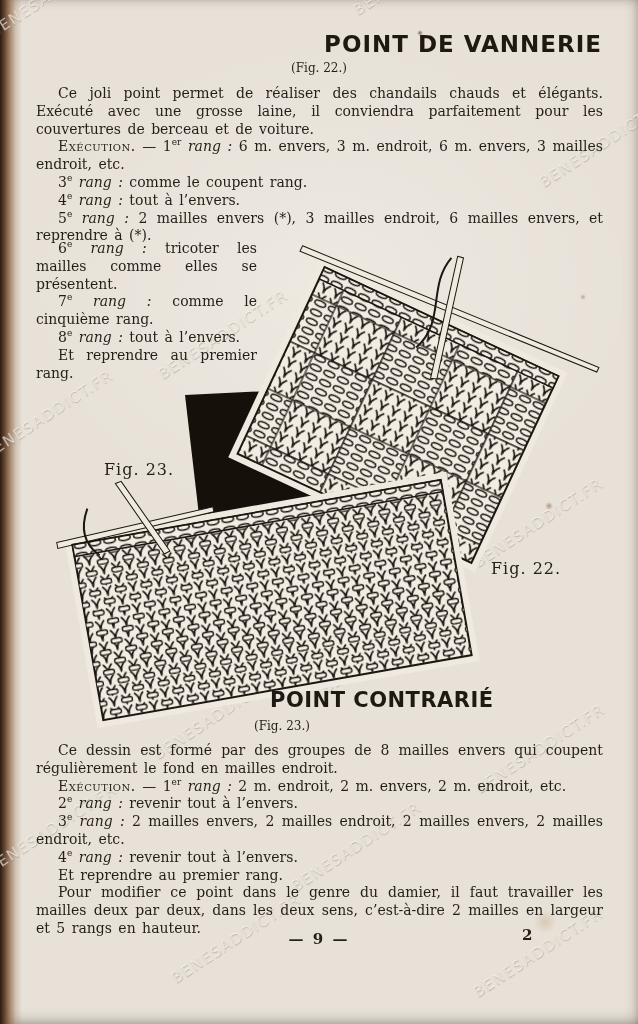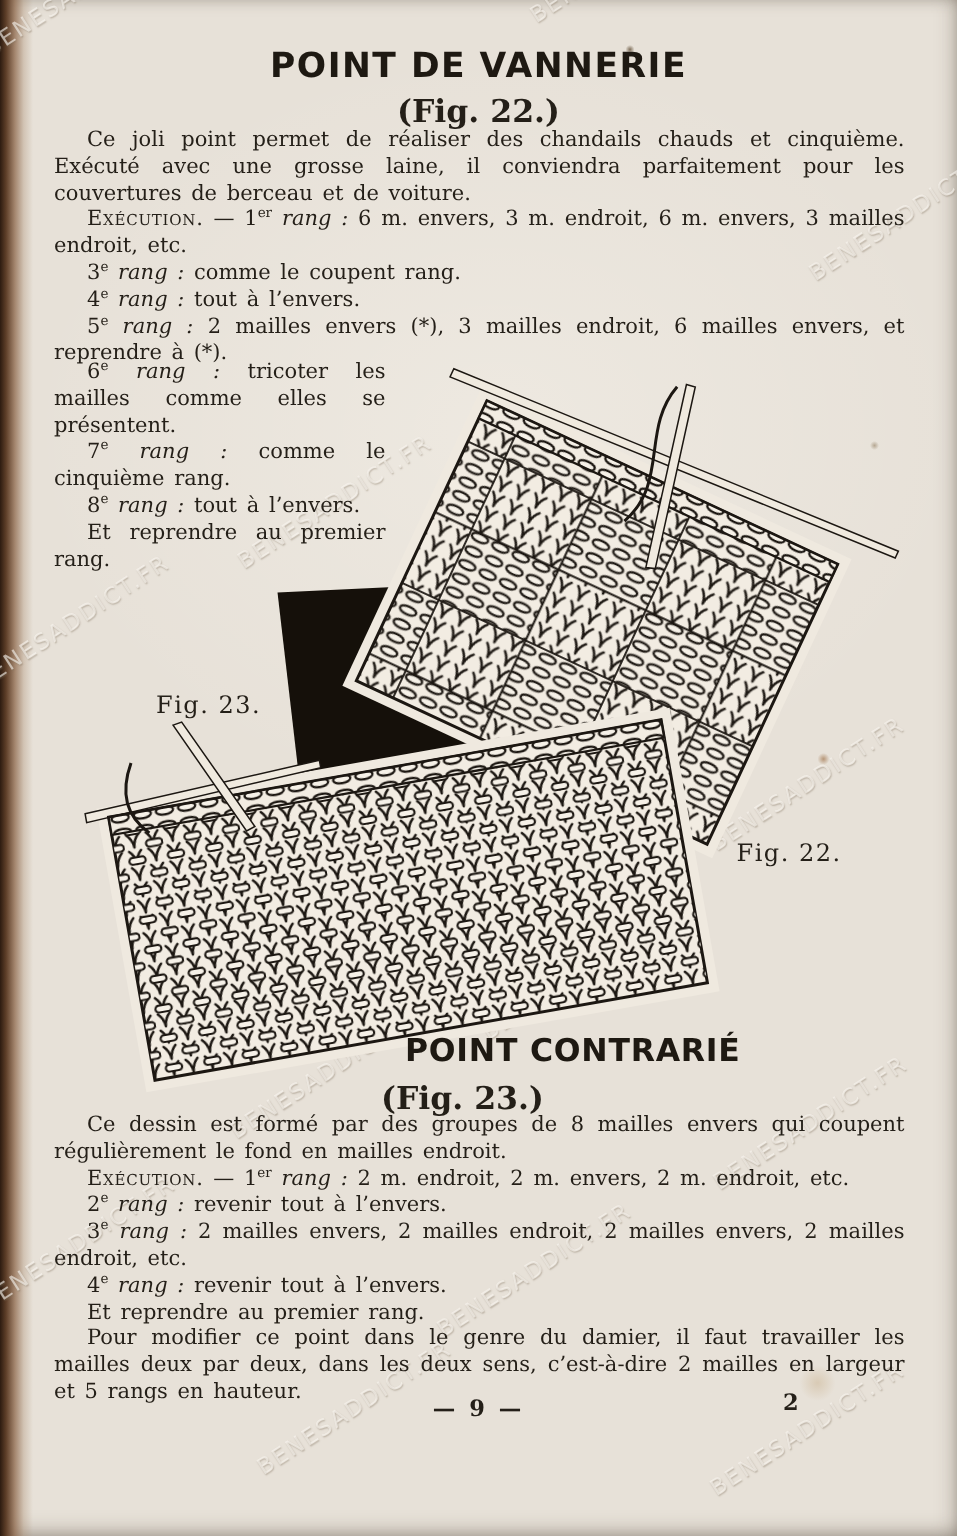--- a/index.html
+++ b/index.html
@@ -28,23 +28,23 @@
   .wm{
     position:absolute;font-family:"DejaVu Sans","Liberation Sans",sans-serif;
     font-size:15px;letter-spacing:1.5px;color:rgba(252,249,243,.6);
     text-shadow:0 1px 1px rgba(130,115,95,.4);
     transform:rotate(-33deg);transform-origin:left top;white-space:nowrap;
   }
   .h1{
     position:absolute;font-family:"DejaVu Sans","Liberation Sans",sans-serif;
     font-weight:bold;color:#1e1912;
   }
-  .title1{left:36px;top:31px;width:566px;text-align:center;font-size:23px;letter-spacing:1px;}
+  .title1{left:36px;top:31px;width:566px;text-align:right;font-size:23px;letter-spacing:1px;}
   .title2{left:270px;top:688px;font-size:21px;letter-spacing:.5px;}
-  .figref{position:absolute;font-weight:bold;font-size:21px;}
+  .figref{position:absolute;font-weight:normal;font-size:12px;}
   .figref1{left:36px;top:61px;width:566px;text-align:center;}
   .figref2{left:254px;top:719px;}
   .txt{position:absolute;font-size:14px;line-height:17.8px;text-align:justify;word-spacing:2px;}
   .blockA{left:36px;top:85px;width:567px;}
   .blockB{left:36px;top:240px;width:221px;}
   .blockC{left:36px;top:742px;width:567px;}
   .txt p{margin:0;text-indent:22px;}
   .txt i{font-style:italic;}
   .sc{font-variant:small-caps;letter-spacing:.5px;}
   sup{font-size:9px;line-height:0;}
@@ -117,21 +117,21 @@
       <rect x="45" y="273" width="374" height="12" fill="url(#ph)" stroke="#1c1712" stroke-width="1.5"></rect>
       <polygon points="98,220 104,219 140,296 134,298" fill="#f0eadf" stroke="#1c1712" stroke-width="1"></polygon>
       <path d="M66,240 q-16,28 4,48" fill="none" stroke="#1c1712" stroke-width="2"></path>
     </g>
   </svg>
 
   <div class="h1 title1">POINT DE VANNERIE</div>
   <div class="figref figref1">(Fig. 22.)</div>
 
   <div class="txt blockA">
-    <p>Ce joli point permet de réaliser des chandails chauds et cinquième. Exécuté avec une grosse laine, il conviendra parfaitement pour les couvertures de berceau et de voiture.</p>
+    <p>Ce joli point permet de réaliser des chandails chauds et élégants. Exécuté avec une grosse laine, il conviendra parfaitement pour les couvertures de berceau et de voiture.</p>
     <p><span class="sc">Exécution.</span><span> — </span><span>1</span><sup>er</sup><i> rang : </i><span>6 m. envers, 3 m. endroit, 6 m. envers, 3 mailles endroit, etc.</span></p>
     <p><span>3</span><sup>e</sup><i> rang : </i><span>comme le coupent rang.</span></p>
     <p><span>4</span><sup>e</sup><i> rang : </i><span>tout à l’envers.</span></p>
     <p><span>5</span><sup>e</sup><i> rang : </i><span>2 mailles envers (*), 3 mailles endroit, 6 mailles envers, et reprendre à (*).</span></p>
   </div>
 
   <div class="txt blockB">
     <p><span>6</span><sup>e</sup><i> rang : </i><span>tricoter les mailles comme elles se présentent.</span></p>
     <p><span>7</span><sup>e</sup><i> rang : </i><span>comme le cinquième rang.</span></p>
     <p><span>8</span><sup>e</sup><i> rang : </i><span>tout à l’envers.</span></p>

